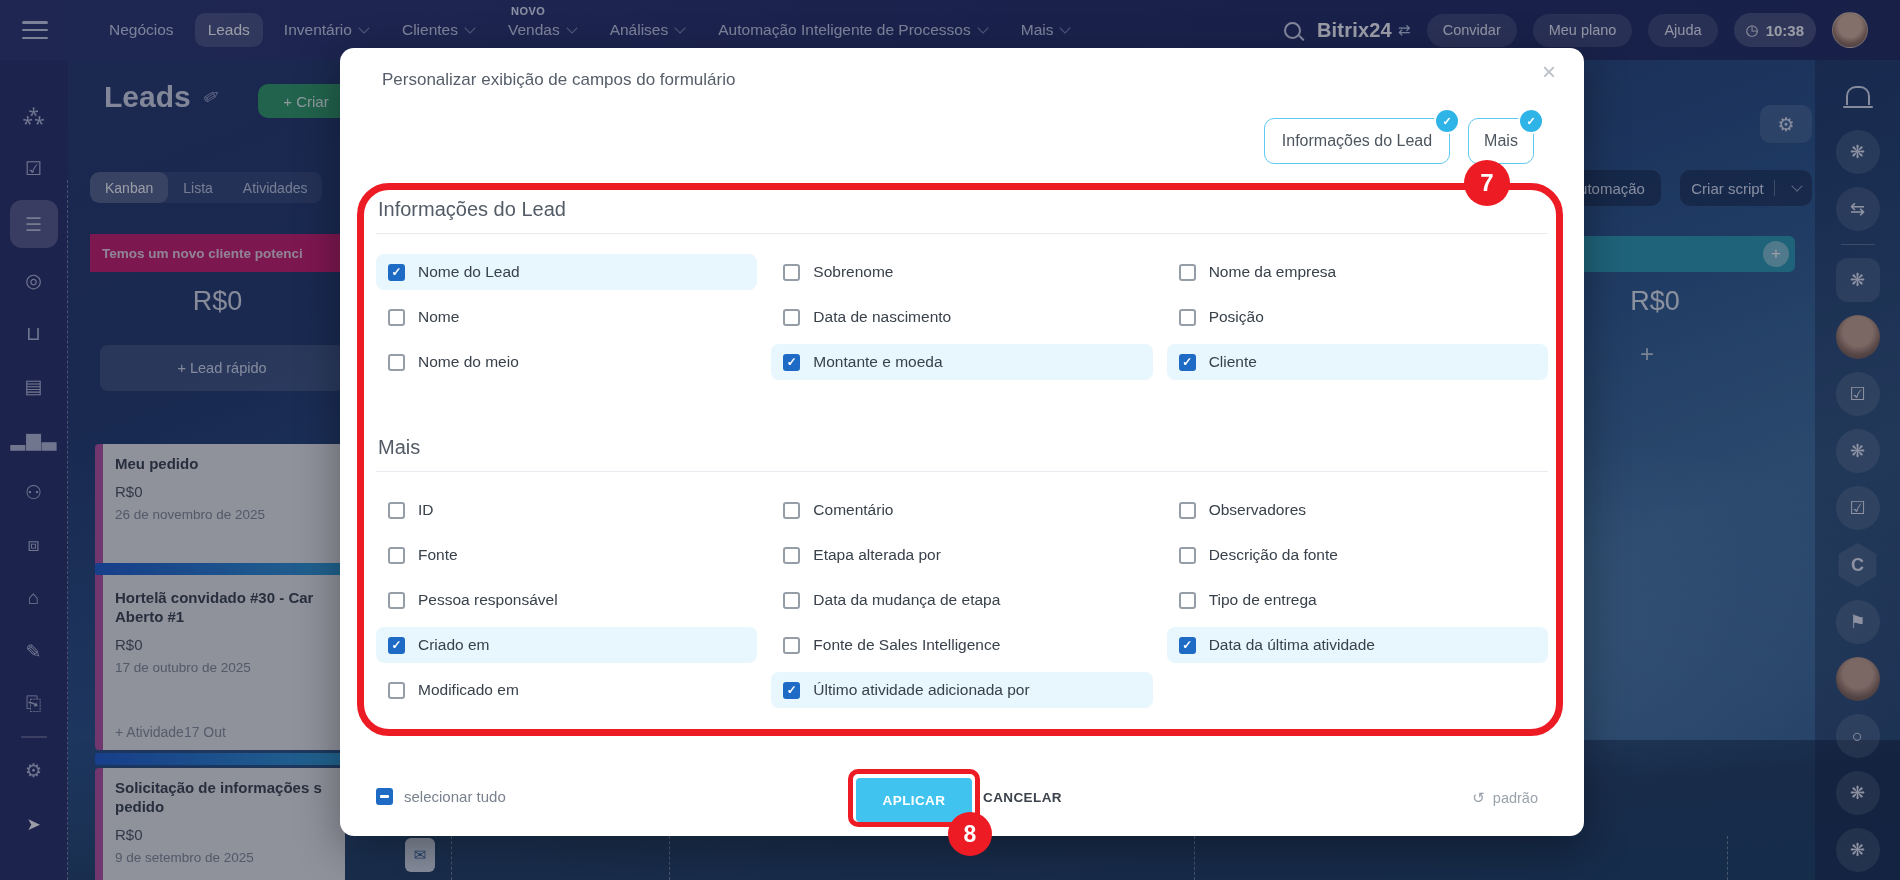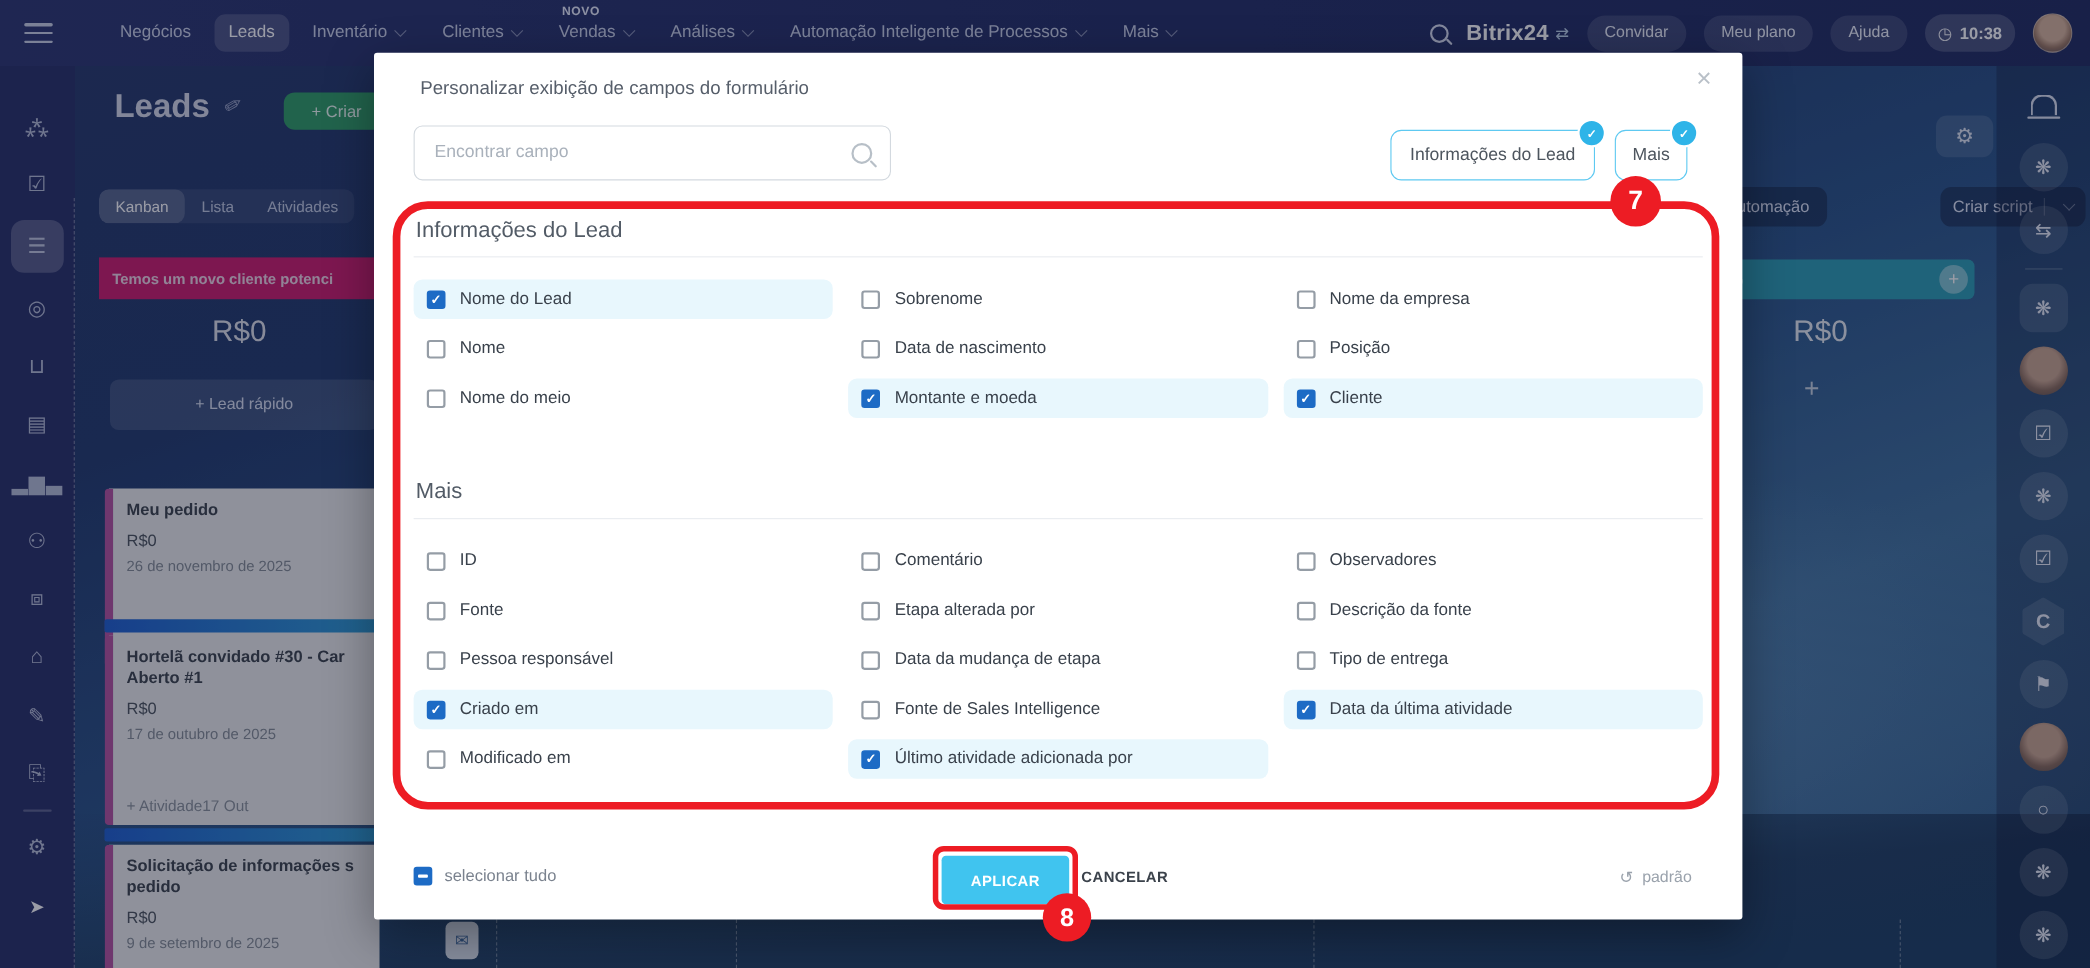--- a/index.html
+++ b/index.html
@@ -20,21 +20,21 @@
     background:linear-gradient(90deg,#2b356f 0%,#232d64 60%,#1f2a5e 100%);
     display:flex;align-items:center;color:rgba(224,230,248,.88);font-size:15.5px;}
   .burger{width:26px;height:18px;margin-left:22px;display:flex;flex-direction:column;justify-content:space-between;cursor:pointer;}
   .burger i{height:2.5px;background:rgba(230,235,250,.85);border-radius:2px;}
   .nav{display:flex;align-items:center;gap:8px;margin-left:48px;}
   .nav-item{position:relative;padding:8px 13px;border-radius:10px;display:flex;align-items:center;white-space:nowrap;cursor:pointer;}
   .nav-item.active{background:rgba(255,255,255,.16);color:#fff;}
   .crt{width:7px;height:7px;border-right:1.6px solid currentColor;border-bottom:1.6px solid currentColor;
     transform:rotate(45deg);opacity:.6;margin-left:8px;margin-top:-4px;}
   .novo{position:absolute;top:-8px;left:16px;font-size:11px;font-weight:bold;letter-spacing:.5px;color:#e7ebfa;}
-  .tb-right{margin-left:auto;display:flex;align-items:center;gap:16px;padding-right:16px;}
+  .tb-right{margin-left:auto;display:flex;align-items:center;gap:16px;padding-right:32px;}
   .mag{width:13px;height:13px;border:2px solid rgba(235,240,255,.9);border-radius:50%;position:relative;}
   .mag::after{content:"";position:absolute;width:7px;height:2px;background:rgba(235,240,255,.9);
     transform:rotate(45deg);right:-6px;bottom:-2px;border-radius:2px;}
   .brand{font-size:20px;font-weight:bold;color:#fff;letter-spacing:.2px;display:flex;align-items:center;gap:6px;}
   .brand .eq{font-size:15px;font-weight:normal;color:#cfe6fa;opacity:.9;}
   .pill{height:33px;padding:0 16px;border-radius:17px;background:rgba(255,255,255,.13);
     display:flex;align-items:center;font-size:14.5px;color:#eef1fa;cursor:pointer;}
   .timepill{height:34px;padding:0 12px;border-radius:17px;background:rgba(255,255,255,.18);
     display:flex;align-items:center;gap:7px;font-weight:bold;color:#fff;font-size:15px;}
   .clockg{font-weight:normal;opacity:.9;}
@@ -77,21 +77,21 @@
   .env{position:absolute;left:405px;top:838px;width:30px;height:34px;background:#dfe7f2;border-radius:6px;
     display:flex;align-items:center;justify-content:center;font-size:15px;color:#3f6b9e;}
   .dash-v{position:absolute;border-left:1px dashed rgba(255,255,255,.38);}
 
   
   .gear-btn{position:absolute;left:1760px;top:105px;width:52px;height:38px;border-radius:10px;background:rgba(255,255,255,.12);
     color:#dfe5f2;font-size:19px;display:flex;align-items:center;justify-content:center;cursor:pointer;}
   .btn-dark{position:absolute;top:170px;height:36px;border-radius:10px;background:rgba(16,24,52,.45);
     color:#dde4f5;font-size:15px;display:flex;align-items:center;justify-content:center;cursor:pointer;}
   .automacao{left:1563px;width:98px;}
-  .criar-script{left:1764px;width:132px;gap:10px;}
+  .criar-script{left:1680px;width:132px;gap:10px;}
   .cs-div{width:1px;height:16px;background:rgba(255,255,255,.3);}
   .teal{position:absolute;left:1563px;top:236px;width:232px;height:36px;background:#2c9eb4;border-radius:6px;
     display:flex;align-items:center;color:#e8f6f9;font-size:13px;padding:0 6px;box-sizing:border-box;}
   .teal .spc{flex:1;}
   .plus-c{width:26px;height:26px;border-radius:50%;background:rgba(255,255,255,.4);color:#fff;font-size:17px;
     display:flex;align-items:center;justify-content:center;cursor:pointer;}
   .col2-total{position:absolute;left:1565px;top:286px;width:180px;text-align:center;font-size:27px;color:rgba(255,255,255,.88);}
   .col2-plus{position:absolute;left:1640px;top:340px;font-size:24px;color:rgba(255,255,255,.72);cursor:pointer;}
 
   
@@ -103,21 +103,21 @@
     font-size:18px;color:#e9edf7;background:rgba(255,255,255,.12);cursor:pointer;}
   .rail-item.square{border-radius:12px;}
   .rail-item.hex{clip-path:polygon(50% 0,93% 25%,93% 75%,50% 100%,7% 75%,7% 25%);font-weight:bold;}
   .rail-item.avatar{background:radial-gradient(circle at 50% 38%,#caa58e 0 42%,#8a6b5a 66%,#564a48 100%);}
   .rail-div{width:34px;height:1px;min-height:1px;background:rgba(255,255,255,.25);}
 
   
   .dim{position:absolute;inset:0;background:rgba(14,18,42,.42);z-index:3;}
 
   
-  .modal{position:absolute;left:340px;top:48px;width:1244px;height:788px;background:#fff;border-radius:3px;z-index:4;
+  .modal{position:absolute;left:340px;top:48px;width:1244px;height:788px;background:#fff;border-radius:14px;z-index:4;
     box-shadow:0 14px 44px rgba(0,0,0,.35);}
   .m-title{position:absolute;left:42px;top:22px;font-size:17px;color:#565e6a;}
   .m-close{position:absolute;right:28px;top:12px;font-size:24px;color:#b9c0c8;cursor:pointer;line-height:1;}
   .m-search{position:absolute;left:36px;top:66px;width:434px;height:50px;border:1px solid #d3d9df;border-radius:8px;
     display:flex;align-items:center;padding:0 16px;box-sizing:border-box;}
   .m-search input{flex:1;border:none;outline:none;font-size:16px;color:#3c444e;font-family:inherit;}
   .m-search input::placeholder{color:#a9b1bb;}
   .mag2{width:15px;height:15px;border:2px solid #b7bfc7;border-radius:50%;position:relative;}
   .mag2::after{content:"";position:absolute;width:8px;height:2px;background:#b7bfc7;transform:rotate(45deg);
     right:-7px;bottom:-3px;border-radius:2px;}
@@ -392,24 +392,20 @@
           <span>❋</span>
         </div></div>
   </div>
 
   <div class="dim"></div>
 
   <div class="modal">
     <div class="m-title">Personalizar exibição de campos do formulário</div>
     <div class="m-close">×</div>
 
-    <div class="m-search">
-      <input type="text" placeholder="Encontrar campo" style="">
-      <span class="mag2"></span>
-    </div>
 
     <div class="sec-btn btn-info">
       <span>Informações do Lead</span>
       <span class="badge">✓</span>
     </div>
     <div class="sec-btn btn-mais">
       <span>Mais</span>
       <span class="badge">✓</span>
     </div>
 

